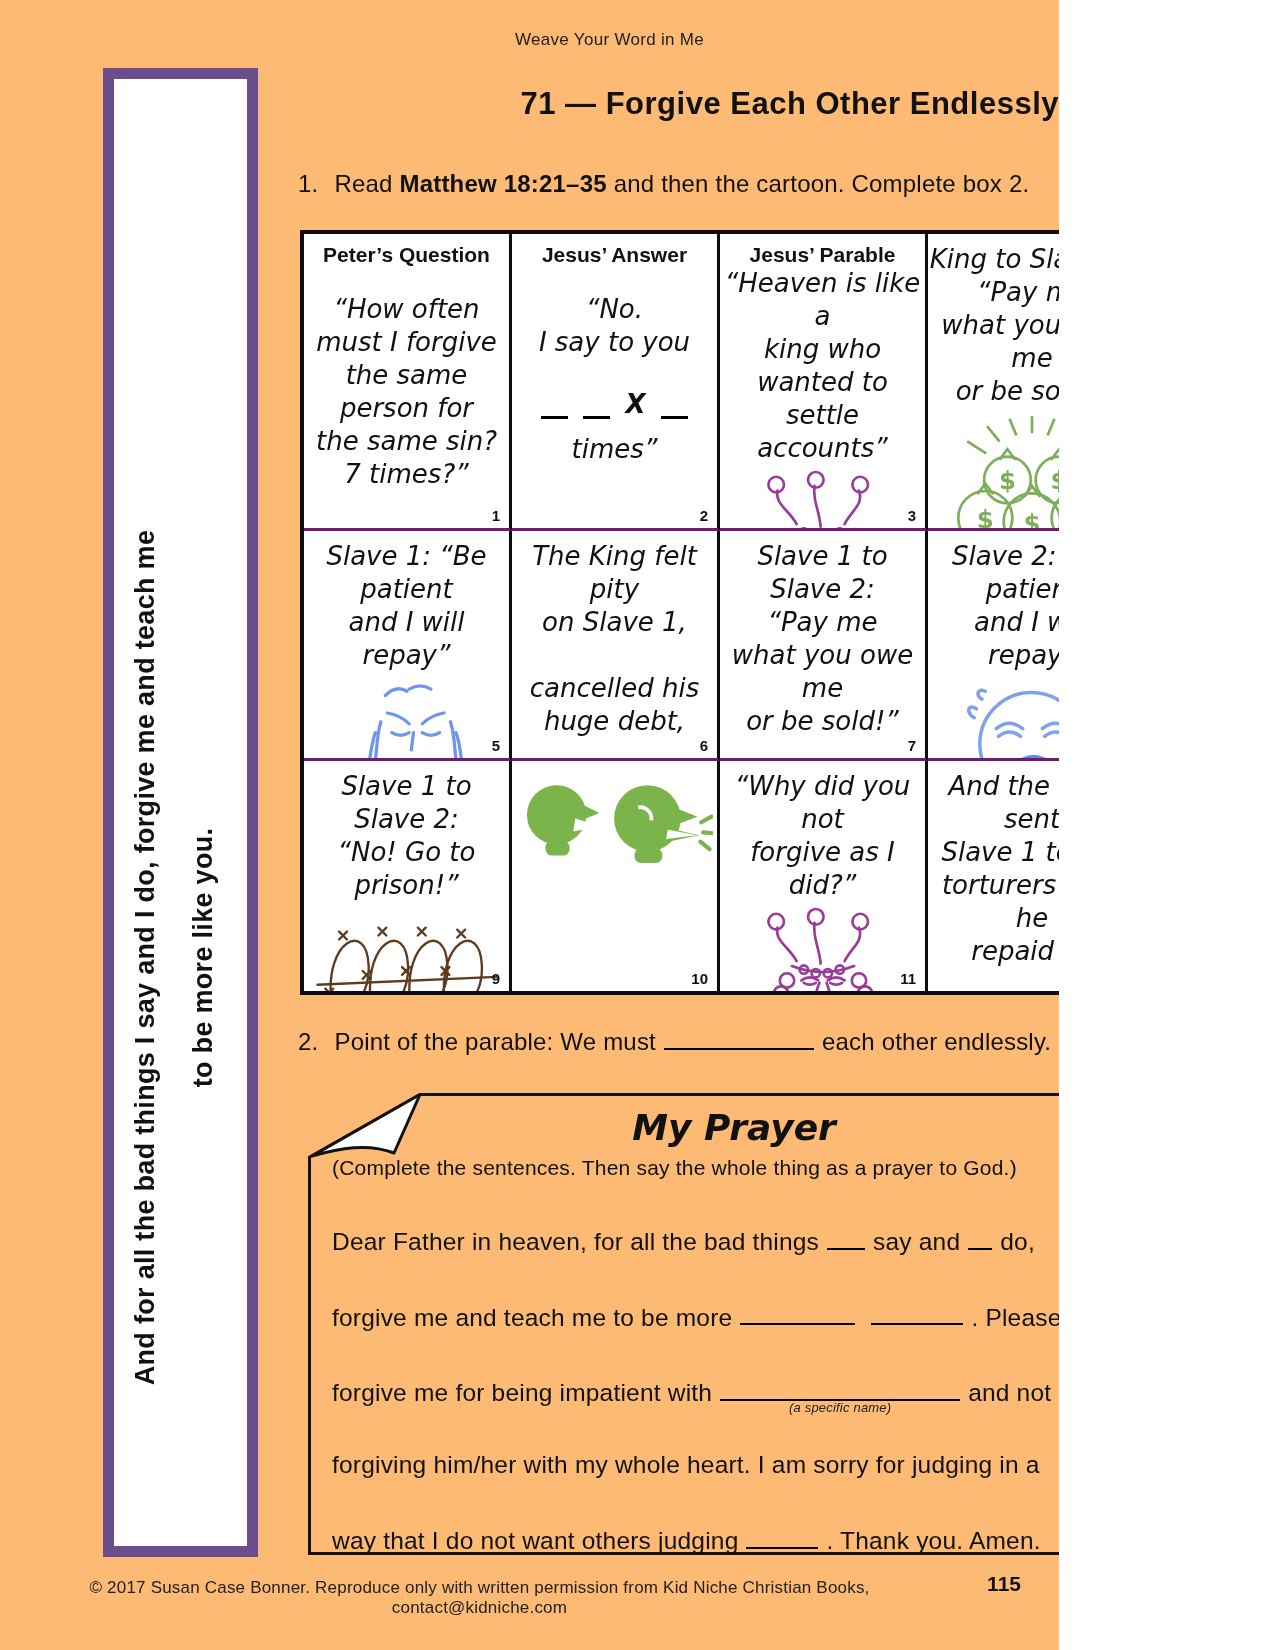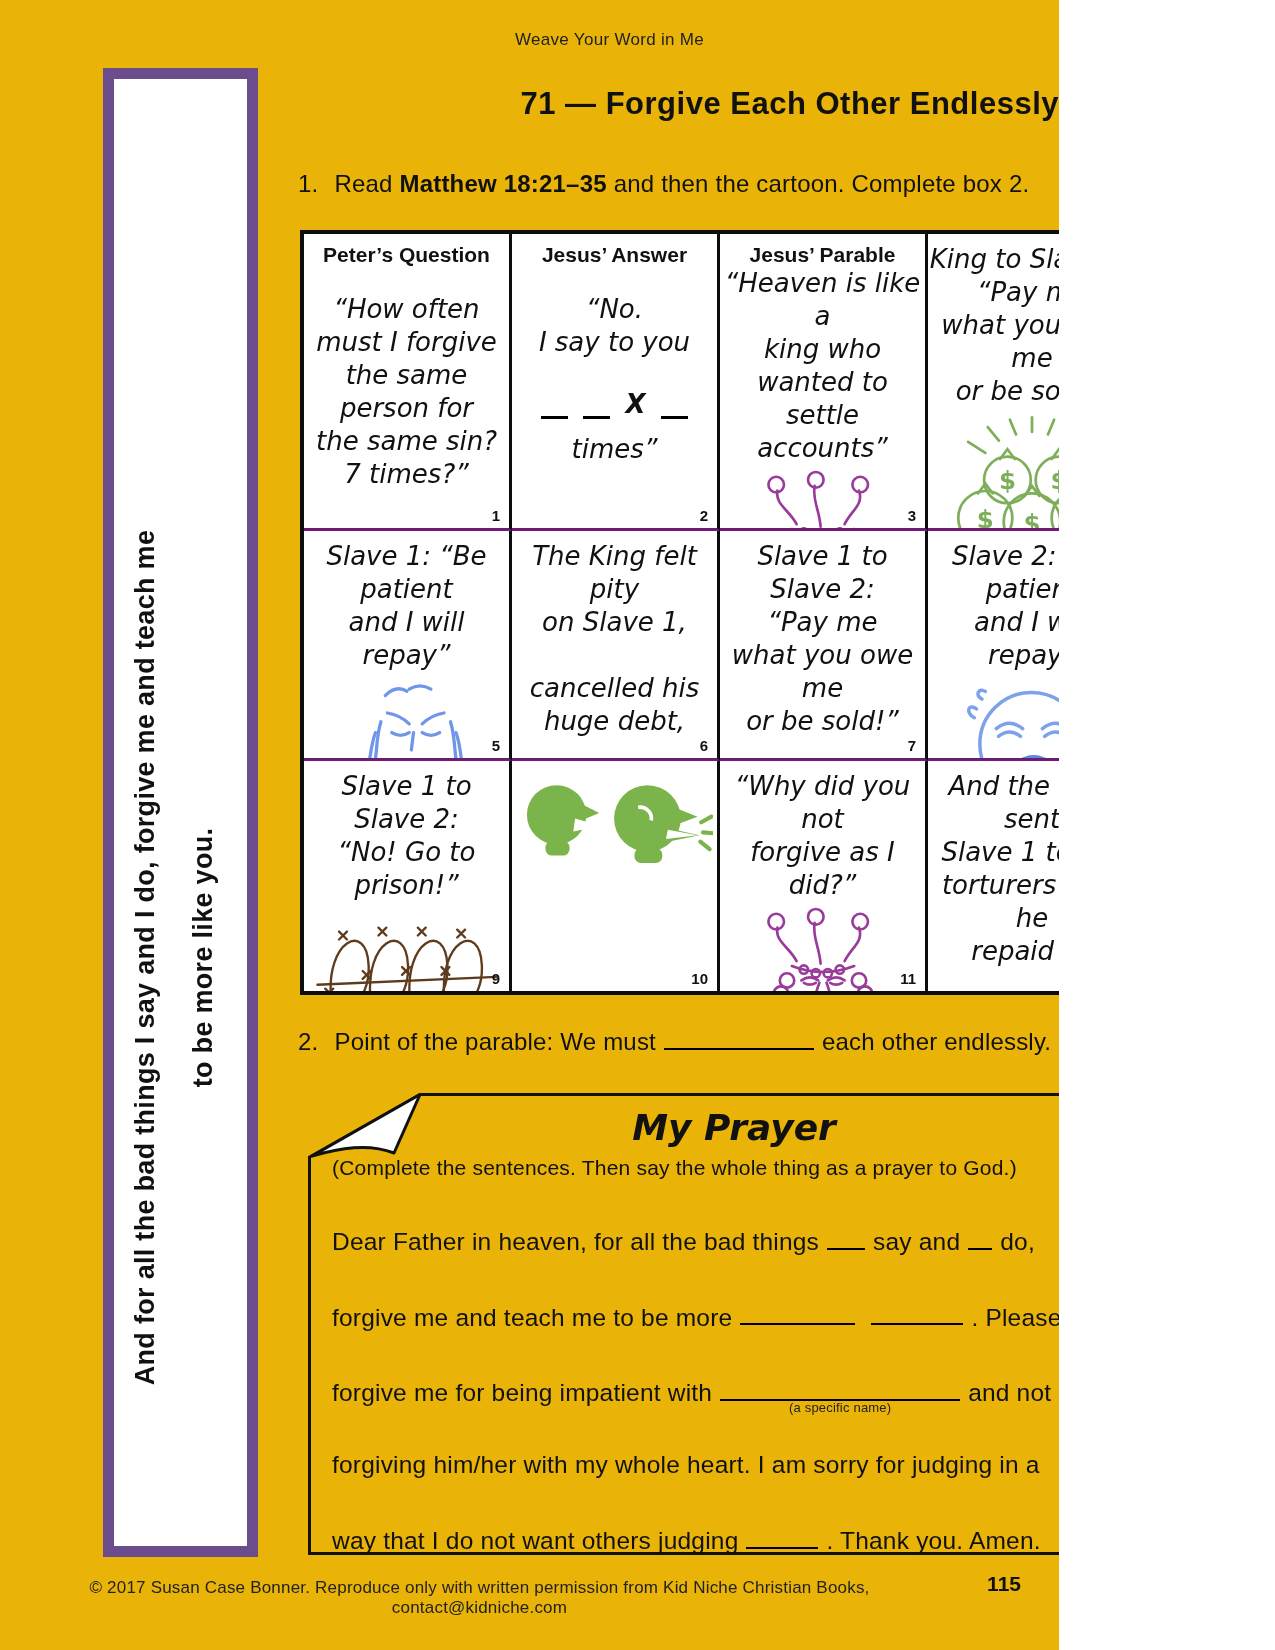--- a/index.html
+++ b/index.html
@@ -1,37 +1,37 @@
 <!DOCTYPE html>
 <html><head>
 <meta charset="utf-8">
 <style>
   * { margin:0; padding:0; box-sizing:border-box; }
   html,body { background:#fff; }
-  .page { position:relative; width:1059px; height:1650px; background:#eab308; overflow:hidden;
+  .page { position:relative; width:1059px; height:1650px; background:#fdba74; overflow:hidden;
           font-family:"Liberation Sans", sans-serif; color:#111; }
 
   
   .top-header { position:absolute; left:160px; right:0; top:30px; text-align:center;
                 font-size:17px; letter-spacing:.3px; color:#222; }
   .title { position:absolute; left:160px; right:0; top:86px; text-align:right;
            font-size:31px; font-weight:bold; letter-spacing:.5px; }
   .instr { position:absolute; left:298px; width:860px; font-size:24px; letter-spacing:.2px; }
   .instr .num { display:inline-block; margin-right:16px; }
   .instr1 { top:170px; }
   .instr2 { top:1025px; }
 
   
   .blank { display:inline-block; border-bottom:2.5px solid #000; height:1.05em;
            vertical-align:baseline; margin:0 8px; }
   .w150 { width:150px; } .w38 { width:38px; } .w24 { width:24px; }
   .w115 { width:115px; } .w92 { width:92px; } .w240 { width:240px; } .w72 { width:72px; }
   .rel { position:relative; }
   .note { position:absolute; top:102%; left:50%; transform:translateX(-50%);
-          font-size:13px; white-space:nowrap; color:#222; }
+          font-size:13px; white-space:nowrap; color:#222;font-style:italic; }
 
   
   .grid { position:absolute; left:300px; top:230px; width:840px; height:765px;
           display:grid; grid-template-columns:repeat(4,1fr);
           grid-template-rows:297px 230px 230px; border:4px solid #0d0d0d; background:#fff; }
   .cell { position:relative; border-right:3px solid #0d0d0d; border-bottom:3px solid #701a75;
           display:flex; flex-direction:column; align-items:center; padding-top:9px; overflow:hidden; }
   .cell:nth-child(4n) { border-right:none; }
   .cell:nth-child(n+9) { border-bottom:none; }
   .cell-head { font-size:21px; font-weight:bold; font-family:"Liberation Sans", sans-serif; }

